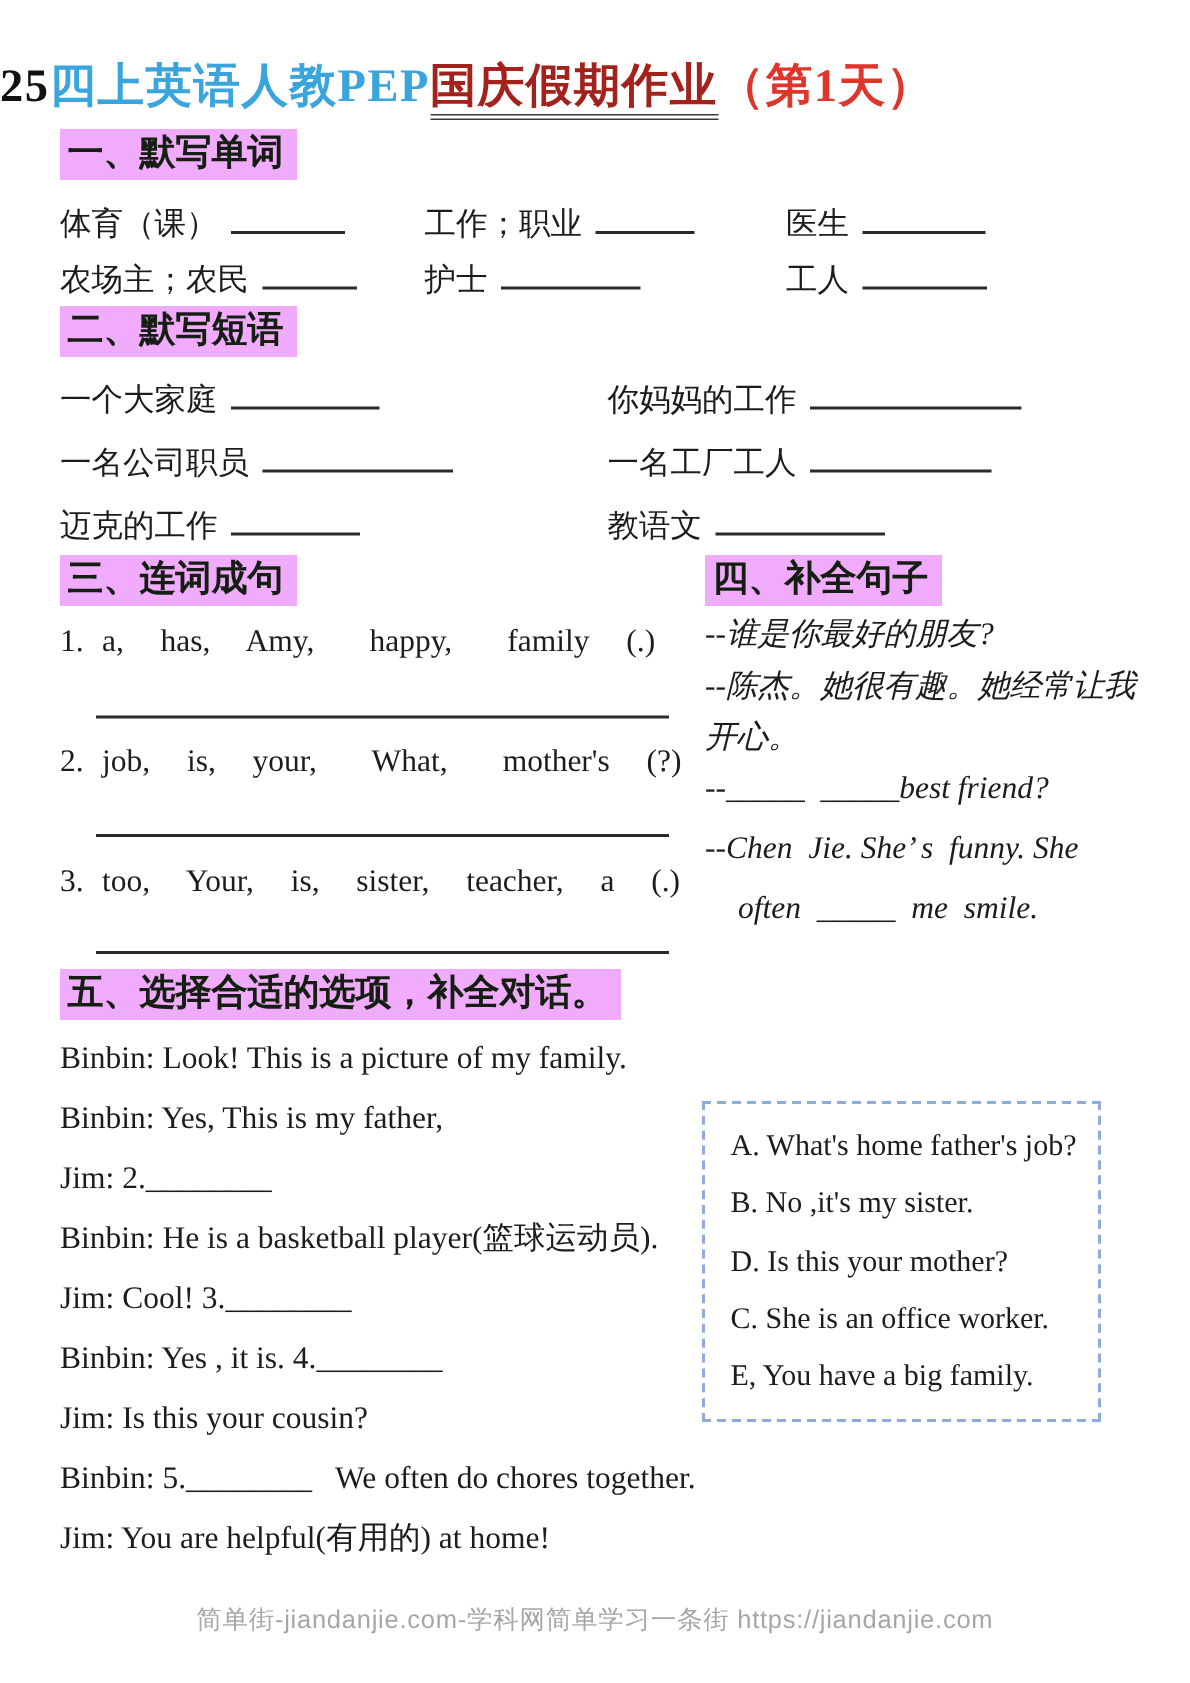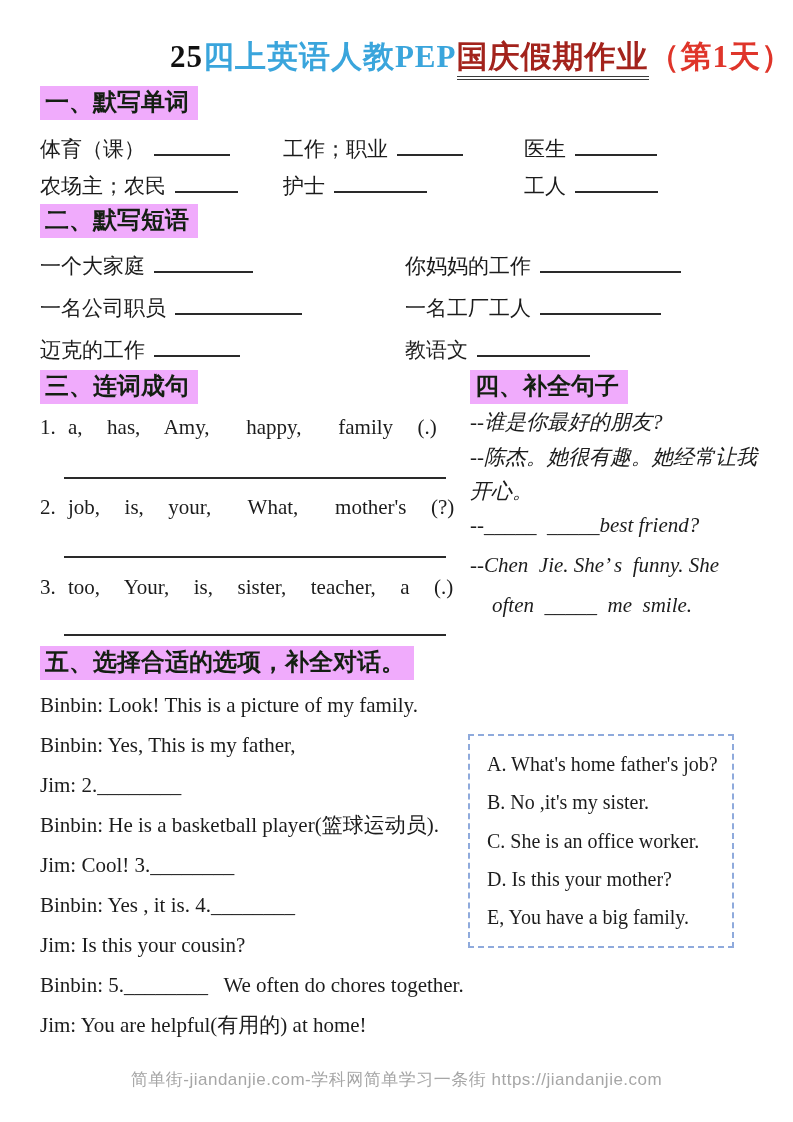--- a/index.html
+++ b/index.html
@@ -9,21 +9,21 @@
     position: relative;
     font-family: "Liberation Serif", "DejaVu Serif", serif;
     color: #1c1c1c;
     overflow: hidden;
   }
   .page { position: absolute; inset: 0; }
 
   
   .title {
     position: absolute; top: 36px; left: 0; width: 100%;
-    text-align: right; font-size: 31px; font-weight: bold;
+    text-align: left; font-size: 31px; font-weight: bold;
     letter-spacing: 1px; white-space: nowrap;
   }
   .t-black { color: #111111; }
   .t-blue  { color: #3aa5dc; }
   .t-darkred {
     color: #a3231c;
     display: inline-block;
     border-bottom: 4px double #3a3a3a;
     padding-bottom: 1px; line-height: 1.15;
   }
@@ -144,20 +144,20 @@
     <div class="dlg-line">Jim: Cool! 3.________</div>
     <div class="dlg-line">Binbin: Yes , it is. 4.________</div>
     <div class="dlg-line">Jim: Is this your cousin?</div>
     <div class="dlg-line">Binbin: 5.________   We often do chores together.</div>
     <div class="dlg-line">Jim: You are helpful(有用的) at home!</div>
   </div>
 
   <div class="options-box">
     <div class="option-line">A. What's home father's job?</div>
     <div class="option-line">B. No ,it's my sister.</div>
+    <div class="option-line">D. Is this your mother?</div>
     <div class="option-line">C. She is an office worker.</div>
-    <div class="option-line">D. Is this your mother?</div>
     <div class="option-line">E, You have a big family.</div>
   </div>
 
   <div class="watermark">简单街-jiandanjie.com-学科网简单学习一条街 https://jiandanjie.com</div>
 
 </div>
 
 </body></html>

